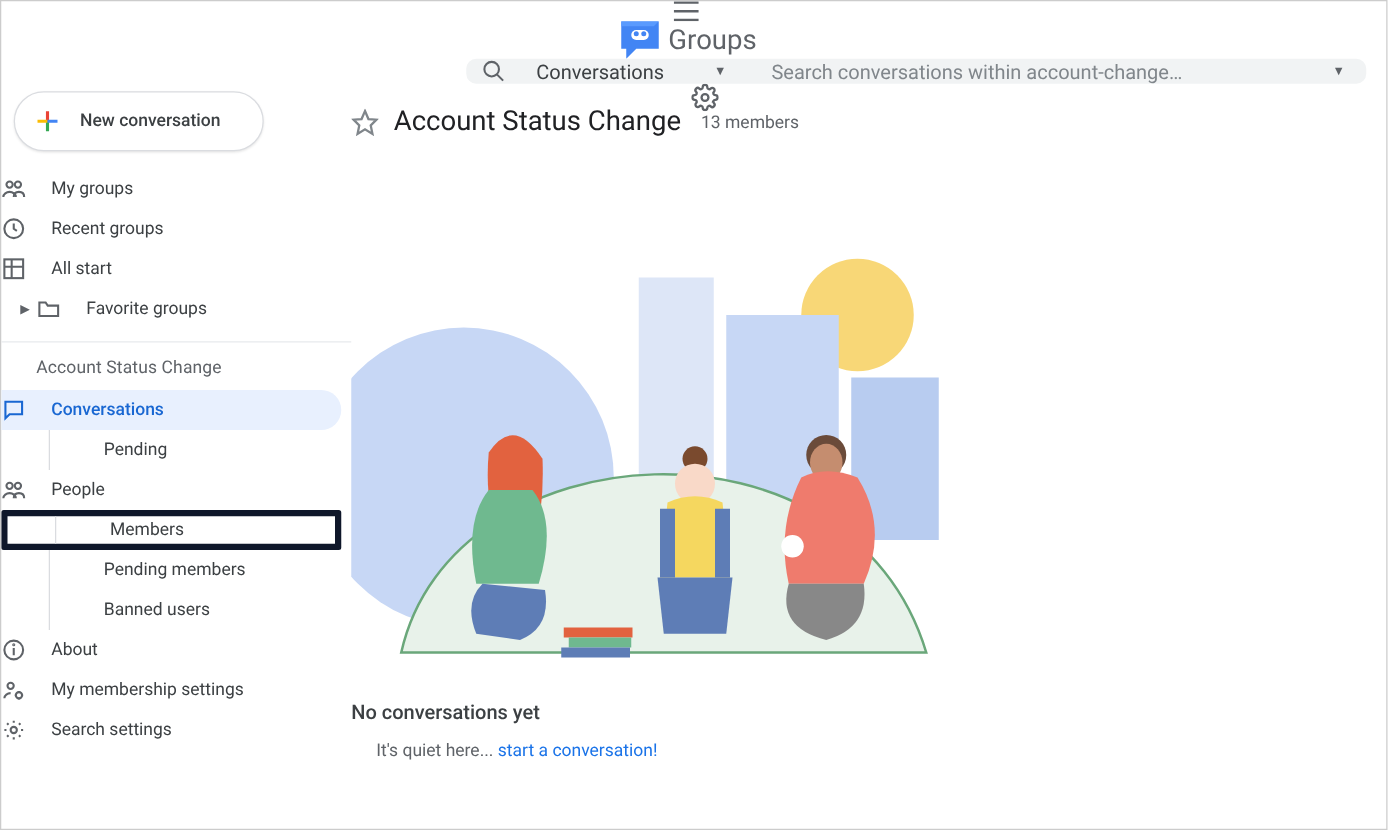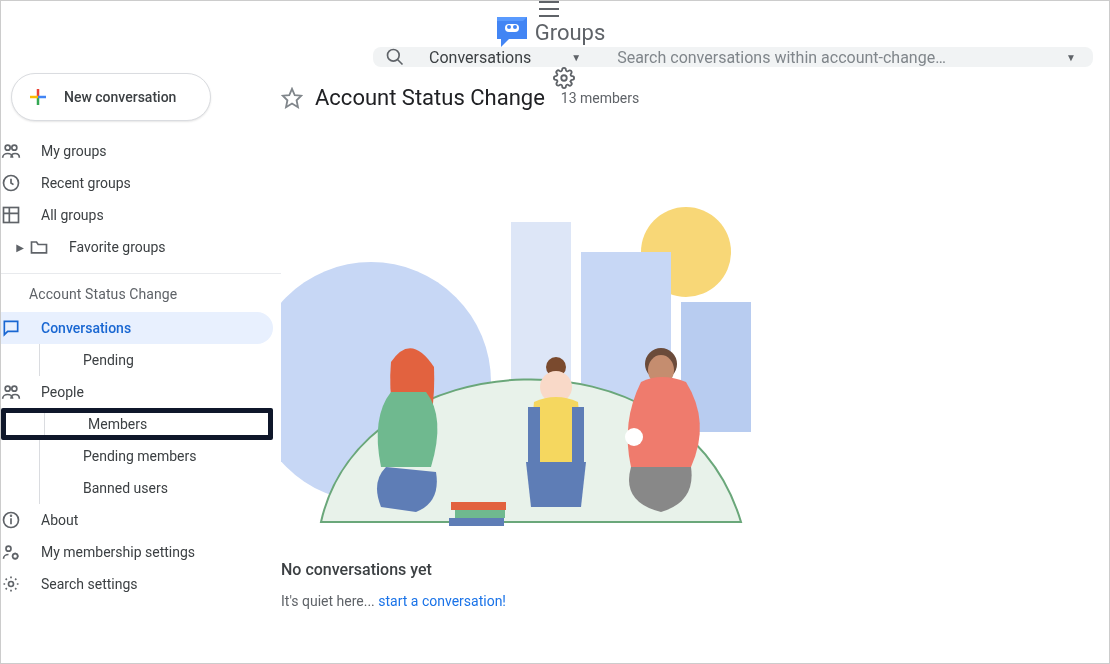--- a/index.html
+++ b/index.html
@@ -56,21 +56,21 @@
 
   .main { flex:1; padding: 20px 30px 0 0; display:flex; flex-direction:column; }
   .title-row { display:flex; align-items:center; gap:12px; margin-bottom: 8px; }
   .star { color:#80868b; cursor:pointer; }
   .group-title { font-size:22px; color:#202124; }
   .member-count { font-size:14px; color:#5f6368; margin-left:4px; }
 
   .illus-zone { flex:1; display:flex; flex-direction:column; align-items:flex-start; justify-content:center; }
   .illus { width:480px; height:360px; position:relative; margin-top:10px; }
   .empty-title { font-size:16px; color:#3c4043; margin-top:18px; font-weight:500; }
-  .empty-sub { font-size:14px; color:#5f6368; margin-top:14px; }
+  .empty-sub { font-size:14px; color:#5f6368; margin-top:14px;margin-left:20px; }
   .empty-sub a { color:#1a73e8; text-decoration:none; cursor:pointer; }
 
   
   svg { display:block; }
 </style>
 </head>
 <body>
 
 <div class="header">
   <div class="hamburger">
@@ -149,21 +149,21 @@
       </span>
       <span>Recent groups</span>
     </div>
     <div class="nav-item">
       <span class="ic">
         <svg width="20" height="20" viewBox="0 0 24 24" fill="none" stroke="currentColor" stroke-width="2">
             <rect x="3" y="3" width="18" height="18"></rect>
             <path d="M3 10h18M10 3v18"></path>
           </svg>
       </span>
-      <span>All groups</span>
+      <span>All start</span>
     </div>
     <div class="nav-item expand">
       <span class="chev">▶</span>
       <span class="ic">
         <svg width="20" height="20" viewBox="0 0 24 24" fill="none" stroke="currentColor" stroke-width="2">
             <path d="M3 6h6l2 3h10v10H3z"></path>
           </svg>
       </span>
       <span>Favorite groups</span>
     </div>

